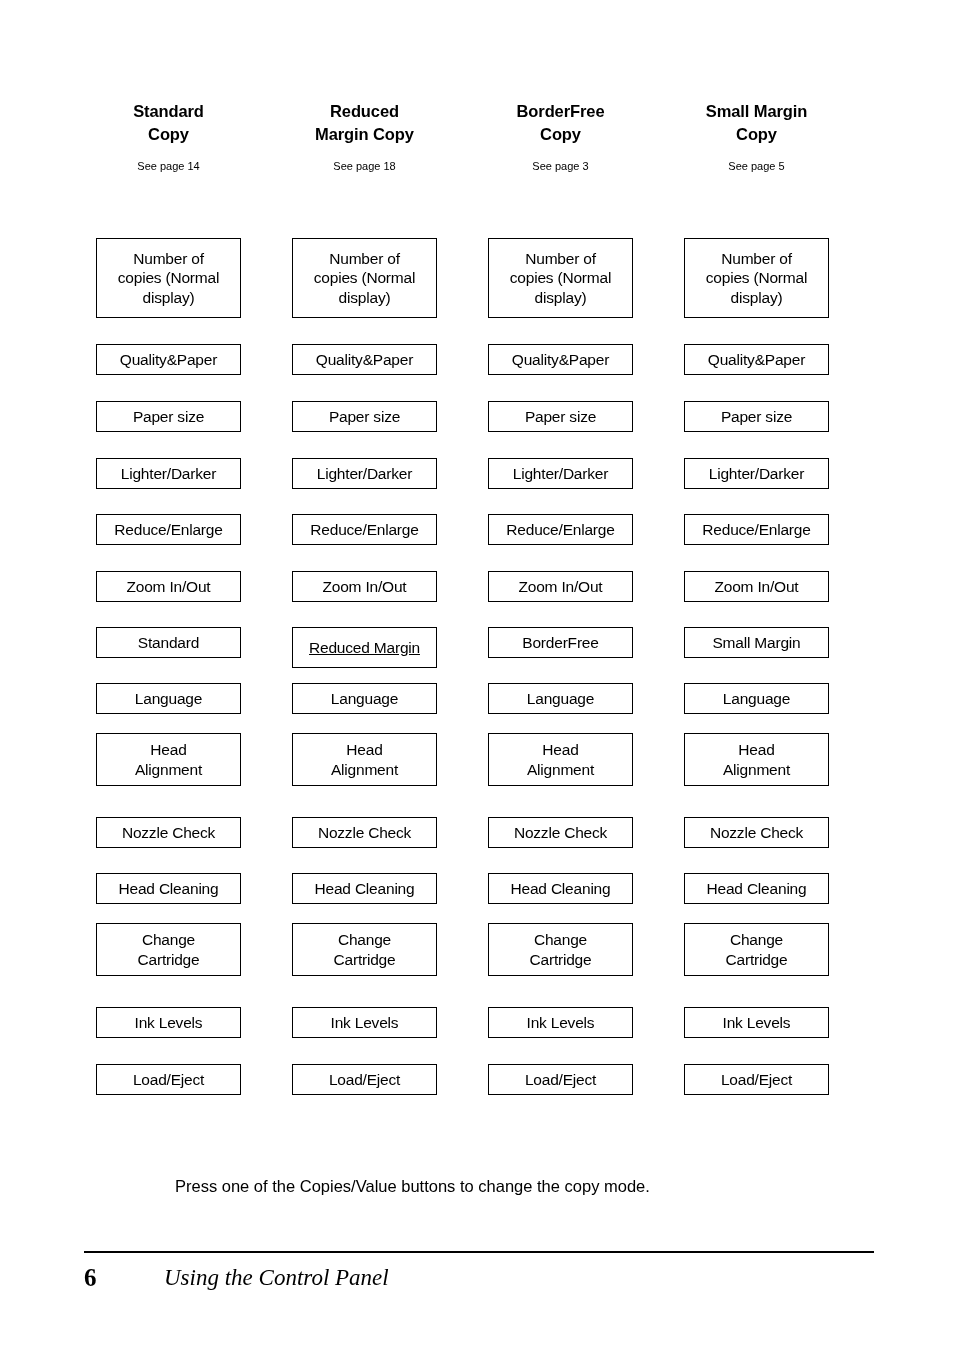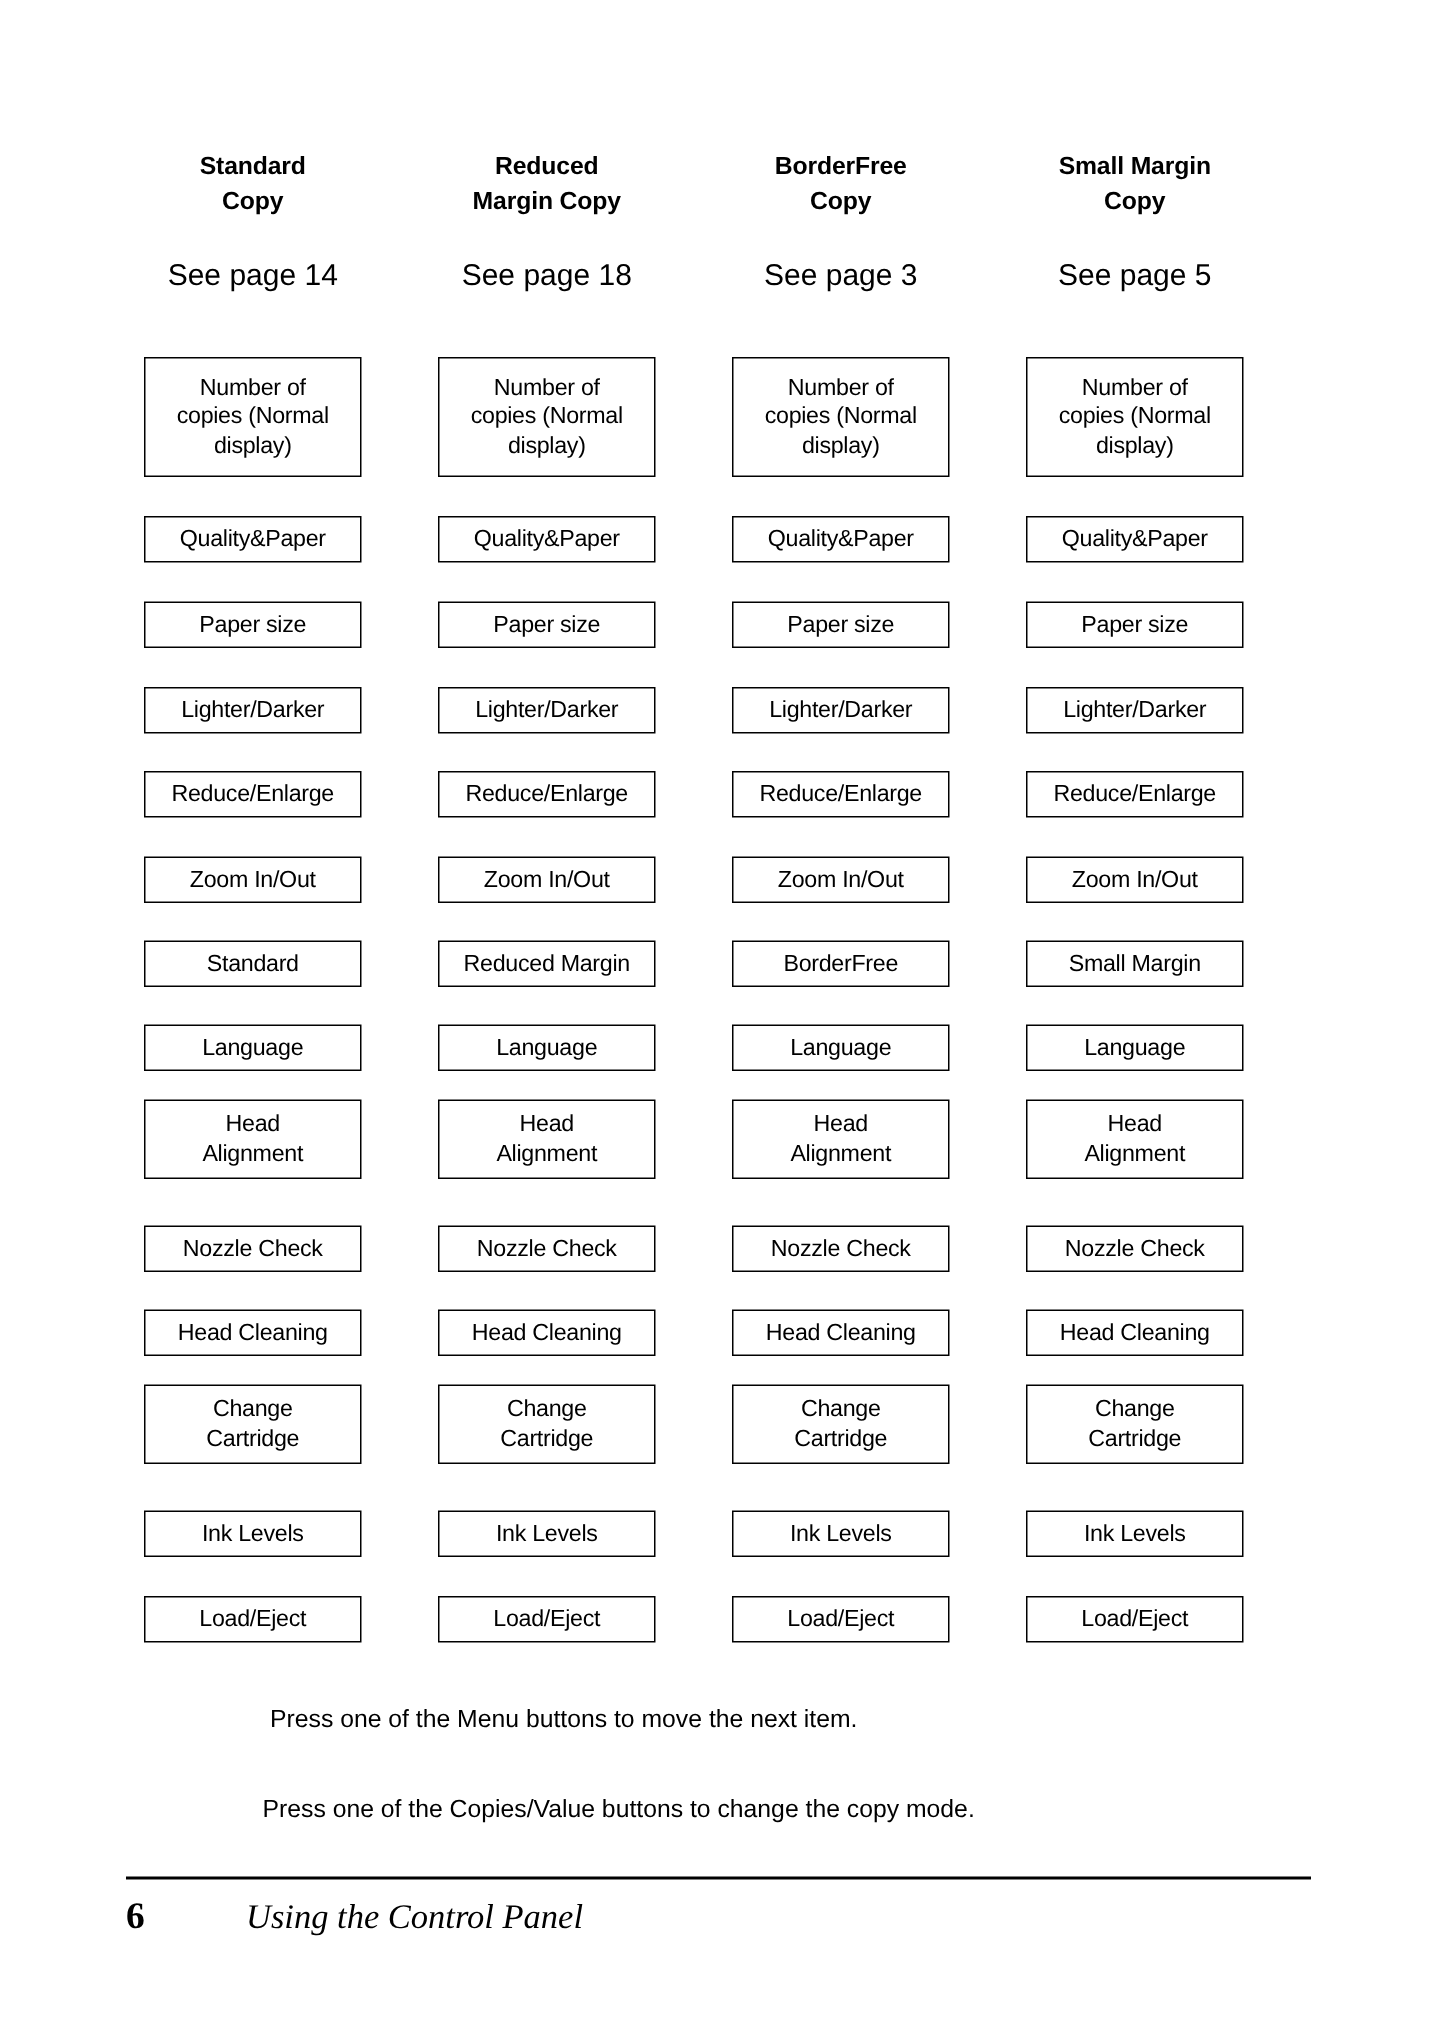--- a/index.html
+++ b/index.html
@@ -35,22 +35,22 @@
     font-size: 16.5px;
     font-weight: bold;
     line-height: 23px;
     letter-spacing: -0.1px;
     white-space: nowrap;
   }
   .col-header .title .l2 {
     display: block;
   }
   .col-header .see-page {
-    margin-top: 28px;
-    font-size: 20px;
+    margin-top: 10px;
+    font-size: 11px;
     font-weight: normal;
     line-height: 20px;
     white-space: nowrap;
   }
 
   
   .columns {
     position: absolute;
     top: 238px;
     left: 96px;
@@ -220,21 +220,21 @@
         </div>
         <div class="node" style="top: 220px; height: 31px;">
           <span class="txt">Lighter/Darker</span>
         </div>
         <div class="node" style="top: 276px; height: 31px;">
           <span class="txt">Reduce/Enlarge</span>
         </div>
         <div class="node" style="top: 333px; height: 31px;">
           <span class="txt">Zoom In/Out</span>
         </div>
-        <div class="node" style="top: 389px; height: 31px;">
+        <div class="node" style="top: 389px; height: 41px; text-decoration: underline;">
           <span class="txt">Reduced Margin</span>
         </div>
         <div class="node" style="top: 445px; height: 31px;">
           <span class="txt">Language</span>
         </div>
         <div class="node" style="top: 495px; height: 53px;">
           <span class="txt">Head
 Alignment</span>
         </div>
         <div class="node" style="top: 579px; height: 31px;">
@@ -346,21 +346,20 @@
         <div class="node" style="top: 769px; height: 31px;">
           <span class="txt">Ink Levels</span>
         </div>
         <div class="node" style="top: 826px; height: 31px;">
           <span class="txt">Load/Eject</span>
         </div>
       </div>
     </div>
 
   <div class="instructions">
-    <p class="first">Press one of the Menu buttons to move the next item.</p>
     <p class="second">Press one of the Copies/Value buttons to change the copy mode.</p>
   </div>
 
   <div class="footer-rule"></div>
   <div class="footer">
     <span class="page-number">6</span>
     <span class="running-head">Using the Control Panel</span>
   </div>
 
 </div>

